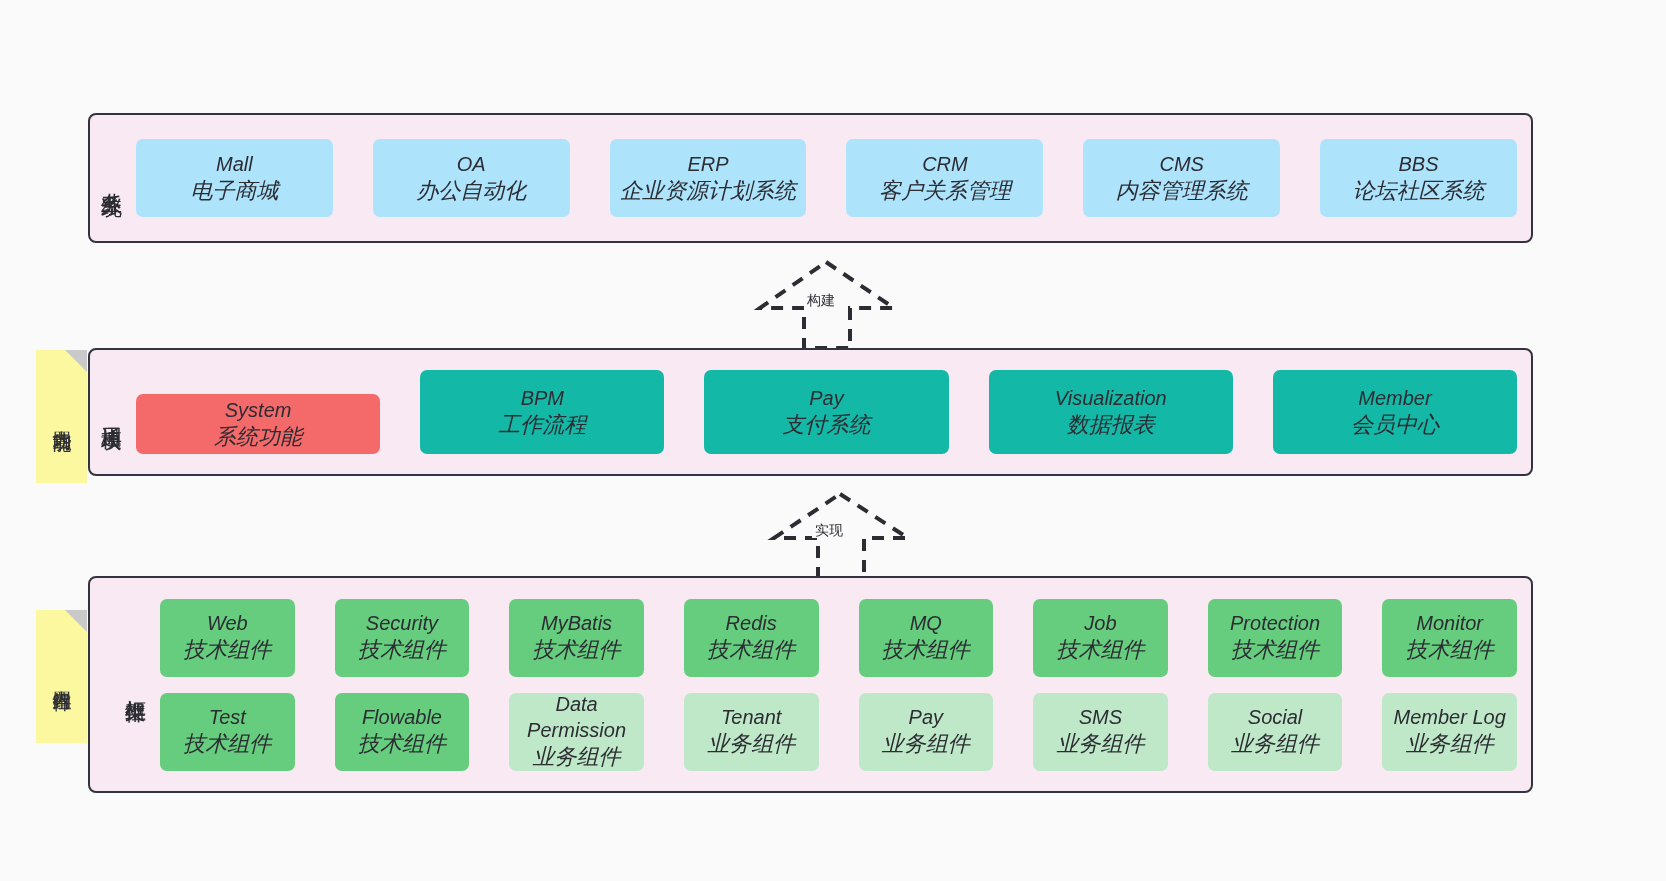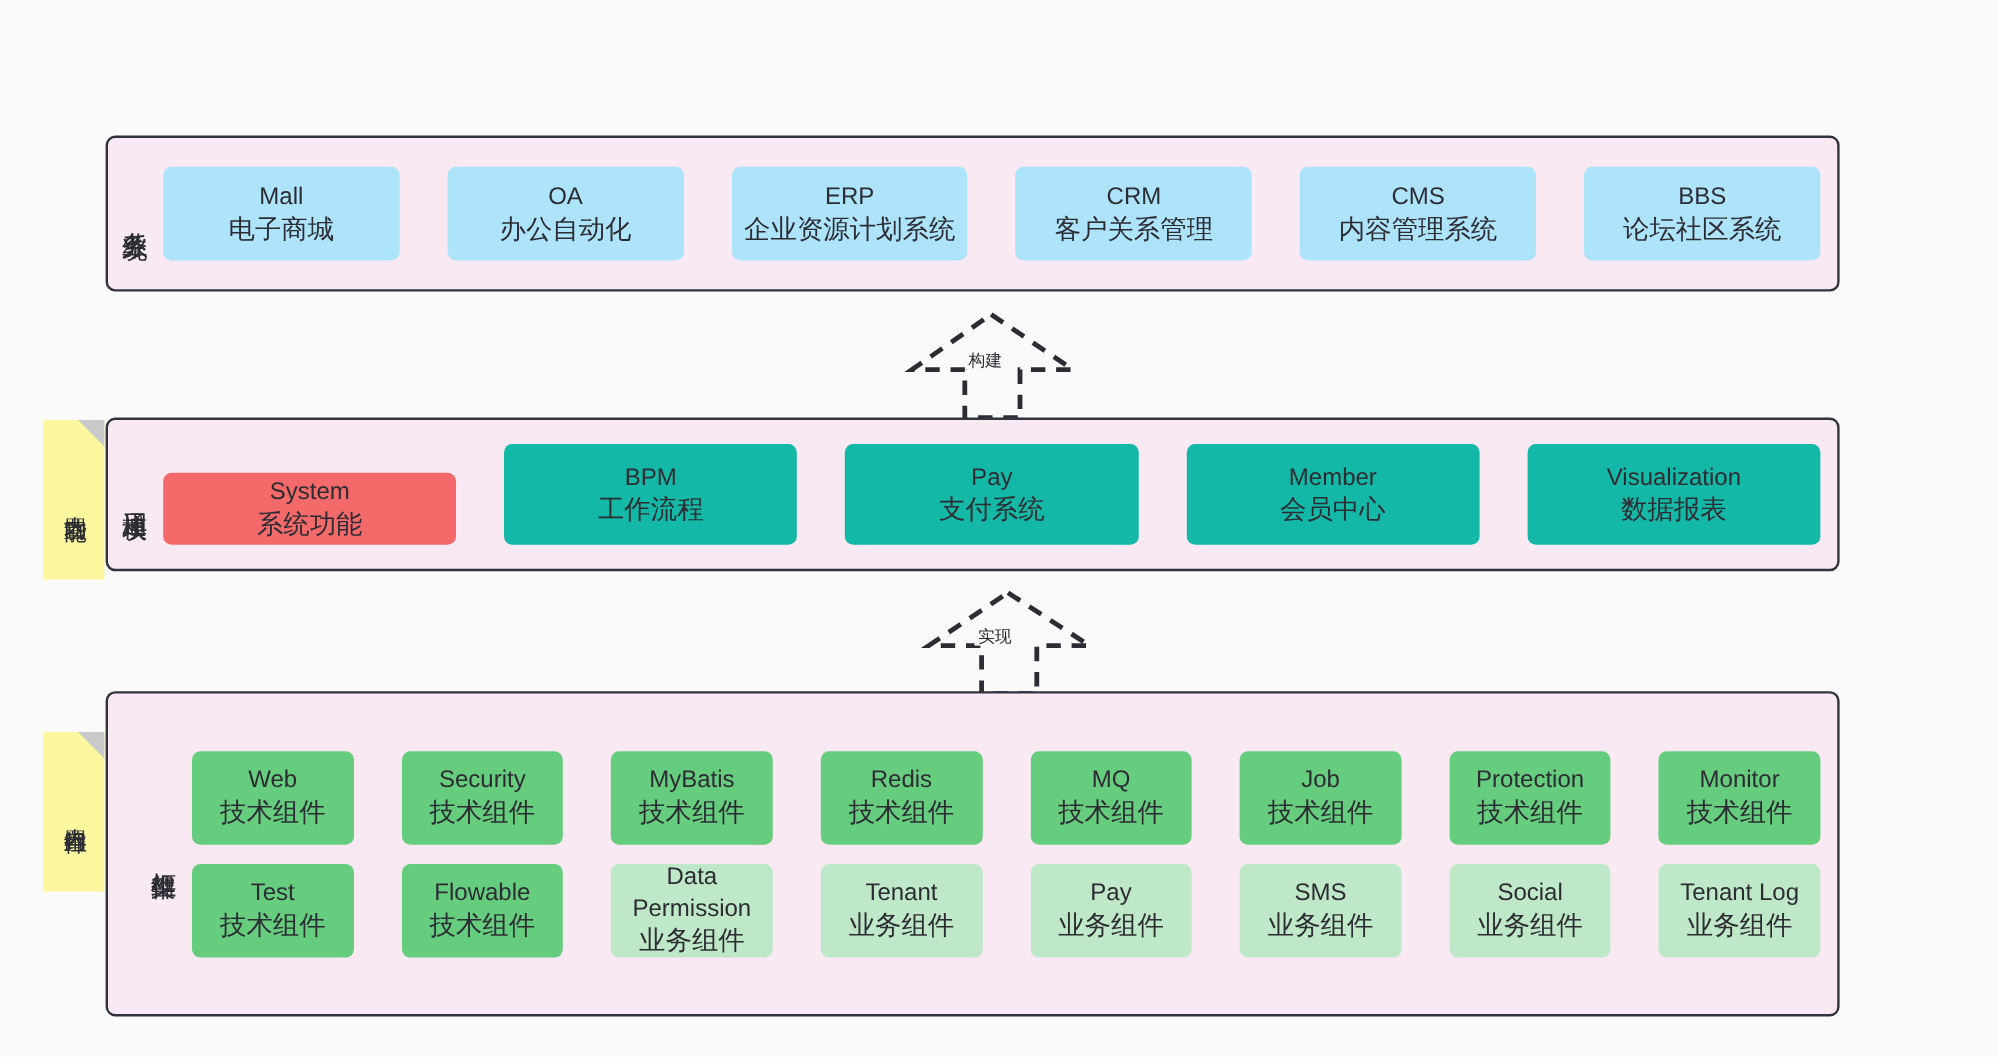--- a/index.html
+++ b/index.html
@@ -46,20 +46,21 @@
     flex-direction: column;
     justify-content: center;
     padding: 0 14px 0 4px;
     gap: 16px;
   }
   .card-row {
     display: flex;
     flex-direction: row;
     gap: 40px;
     align-items: stretch;
+    font-style: italic;
   }
 
   
   .card {
     flex: 1 1 0;
     border-radius: 7px;
     display: flex;
     flex-direction: column;
     align-items: center;
     justify-content: center;
@@ -179,44 +180,44 @@
         </div>
         <div class="card c-pink">
           <span class="t1">BPM</span>
           <span class="t2">工作流程</span>
         </div>
         <div class="card c-pink">
           <span class="t1">Pay</span>
           <span class="t2">支付系统</span>
         </div>
         <div class="card c-pink">
+          <span class="t1">Visualization</span>
+          <span class="t2">数据报表</span>
+        </div>
+        <div class="card c-pink">
           <span class="t1">Member</span>
           <span class="t2">会员中心</span>
-        </div>
-        <div class="card c-pink">
-          <span class="t1">Visualization</span>
-          <span class="t2">数据报表</span>
         </div>
       </div>
     </div>
   </div>
 
   <div class="connector" style="left:772px; top:490px; width:140px; height:90px;">
     <svg width="140" height="90" viewBox="0 0 140 90">
       <path d="M 68 4 L 136 48 L 92 48 L 92 88 L 46 88 L 46 48 L 2 48 Z" fill="none" stroke="#2c2c33" stroke-width="4" stroke-dasharray="12,9" stroke-linejoin="miter"></path>
     </svg>
     <span class="conn-label" style="left:40px; top:32px;">实现</span>
   </div>
 
   <div class="sticky" id="sticky-framework" style="left:36px; top:610px; width:51px; height:133px;">
     <span class="fold"></span>
     <span>内置组件</span>
   </div>
 
-  <div class="layer" id="layer-framework" style="left:88px; top:576px; width:1445px; height:271px;padding-left:24px;">
+  <div class="layer" id="layer-framework" style="left:88px; top:576px; width:1445px; height:217px;padding-left:24px;">
     <div class="layer-title">框架组件</div>
     <div class="layer-body">
 
       <div class="card-row row-frame">
         <div class="card c-green">
           <span class="t1">Web</span>
           <span class="t2">技术组件</span>
         </div>
         <div class="card c-green">
           <span class="t1">Security</span>
@@ -271,21 +272,21 @@
         </div>
         <div class="card c-green-light">
           <span class="t1">SMS</span>
           <span class="t2">业务组件</span>
         </div>
         <div class="card c-green-light">
           <span class="t1">Social</span>
           <span class="t2">业务组件</span>
         </div>
         <div class="card c-green-light">
-          <span class="t1">Tenant Log</span>
+          <span class="t1">Member Log</span>
           <span class="t2">业务组件</span>
         </div>
       </div>
 
     </div>
   </div>
 
 </div>
 
 </body></html>

